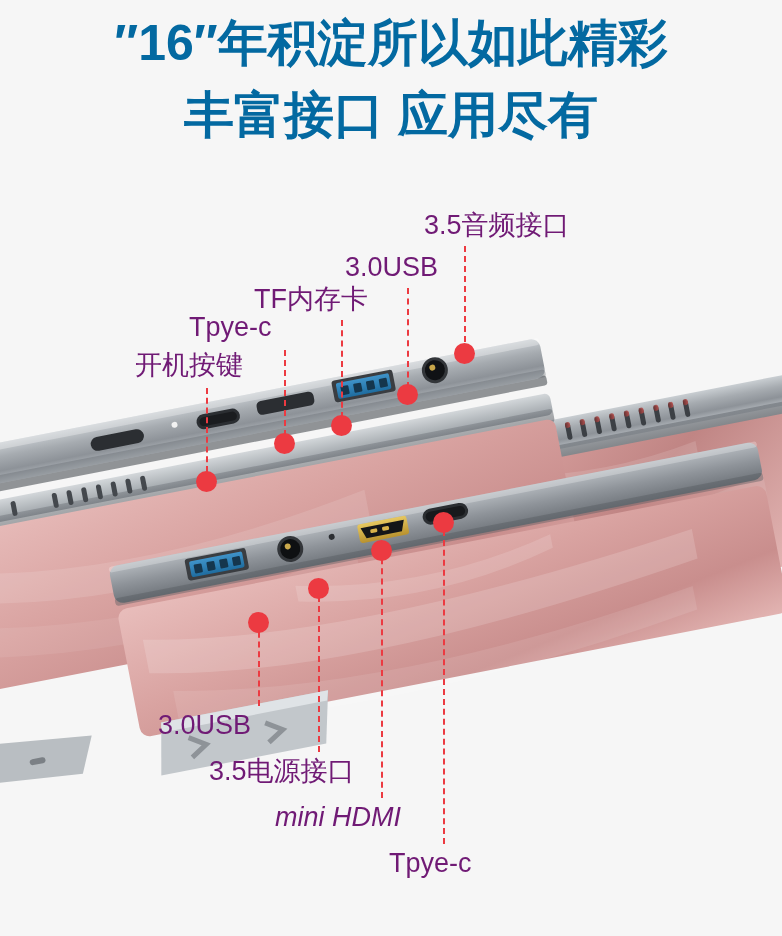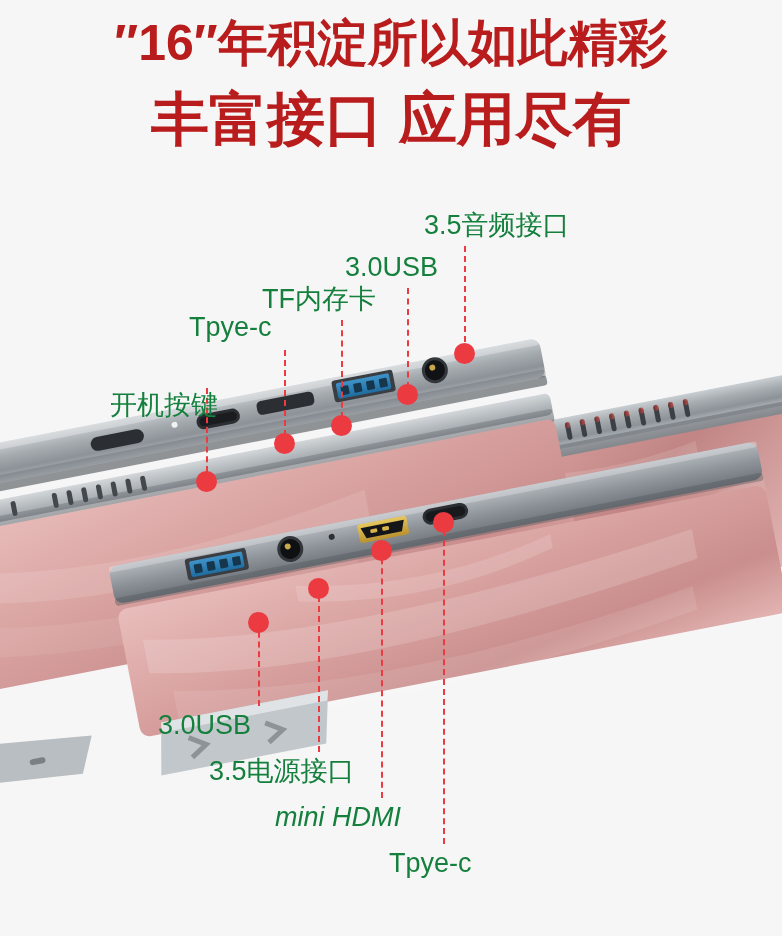--- a/index.html
+++ b/index.html
@@ -22,39 +22,39 @@
     background: #f6f6f6;
     overflow: hidden;
   }
 
   
   .headline {
     position: absolute;
     left: 0;
     width: 782px;
     text-align: center;
-    color: #b91c1c;
+    color: #0369a1;
     font-weight: bold;
     letter-spacing: 0px;
     white-space: nowrap;
     line-height: 1;
   }
   .headline-1 {
     top: 18px;
     font-size: 50px;
   }
   .headline-2 {
     top: 90px;
-    font-size: 58px;
+    font-size: 50px;
   }
 
   
   .callout {
     position: absolute;
-    color: #15803d;
+    color: #701a75;
     font-size: 27px;
     line-height: 1;
     white-space: nowrap;
   }
 
   
   .leader {
     position: absolute;
     width: 0;
     border-left-width: 2px;
@@ -272,29 +272,29 @@
         <rect x="30" y="752" width="16" height="6" rx="3" fill="#7b8085"></rect>
       </g>
 
     </g>
   </svg>
 
   <div>
 
     <div class="leader" style="left:206px; top:388px; height:84px;"></div>
     <div class="dot" style="left:196px; top:471px;"></div>
-    <div class="callout" style="left:110px; top:352px;margin-top:40px;">开机按键</div>
+    <div class="callout" style="left:135px; top:352px;">开机按键</div>
 
     <div class="leader" style="left:284px; top:350px; height:86px;"></div>
     <div class="dot" style="left:274px; top:433px;"></div>
     <div class="callout" style="left:189px; top:314px;">Tpye-c</div>
 
     <div class="leader" style="left:341px; top:320px; height:98px;"></div>
     <div class="dot" style="left:331px; top:415px;"></div>
-    <div class="callout" style="left:262px; top:286px;">TF内存卡</div>
+    <div class="callout" style="left:254px; top:286px;">TF内存卡</div>
 
     <div class="leader" style="left:407px; top:288px; height:100px;"></div>
     <div class="dot" style="left:397px; top:384px;"></div>
     <div class="callout" style="left:345px; top:254px;">3.0USB</div>
 
     <div class="leader" style="left:464px; top:246px; height:106px;"></div>
     <div class="dot" style="left:454px; top:343px;"></div>
     <div class="callout" style="left:424px; top:212px;">3.5音频接口</div>
   </div>
 

